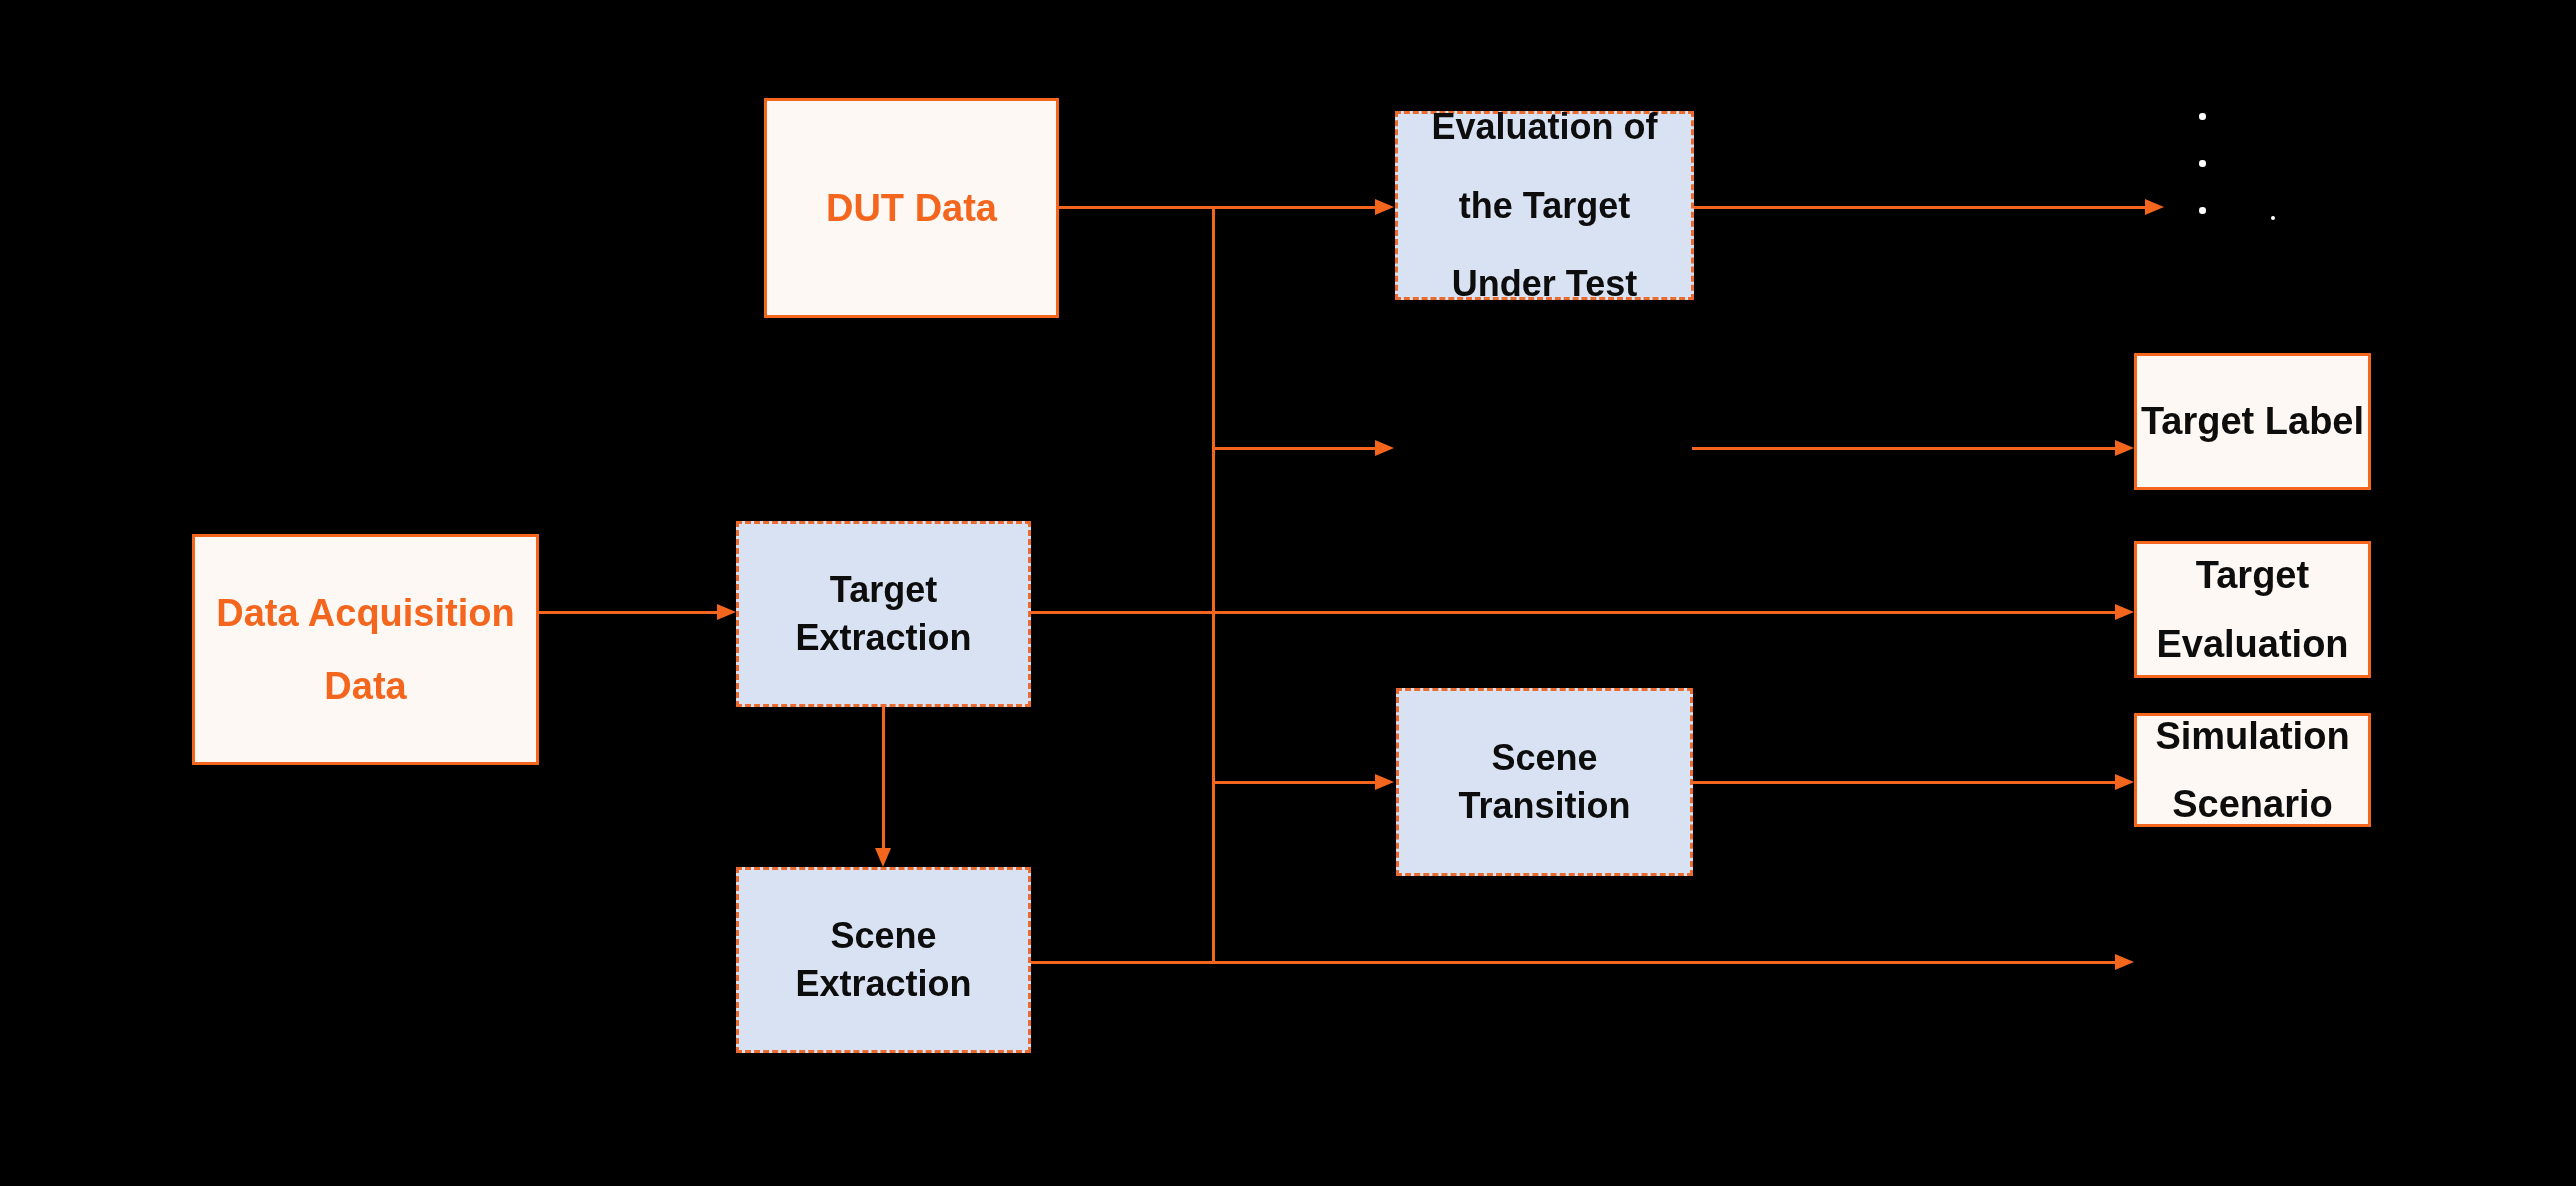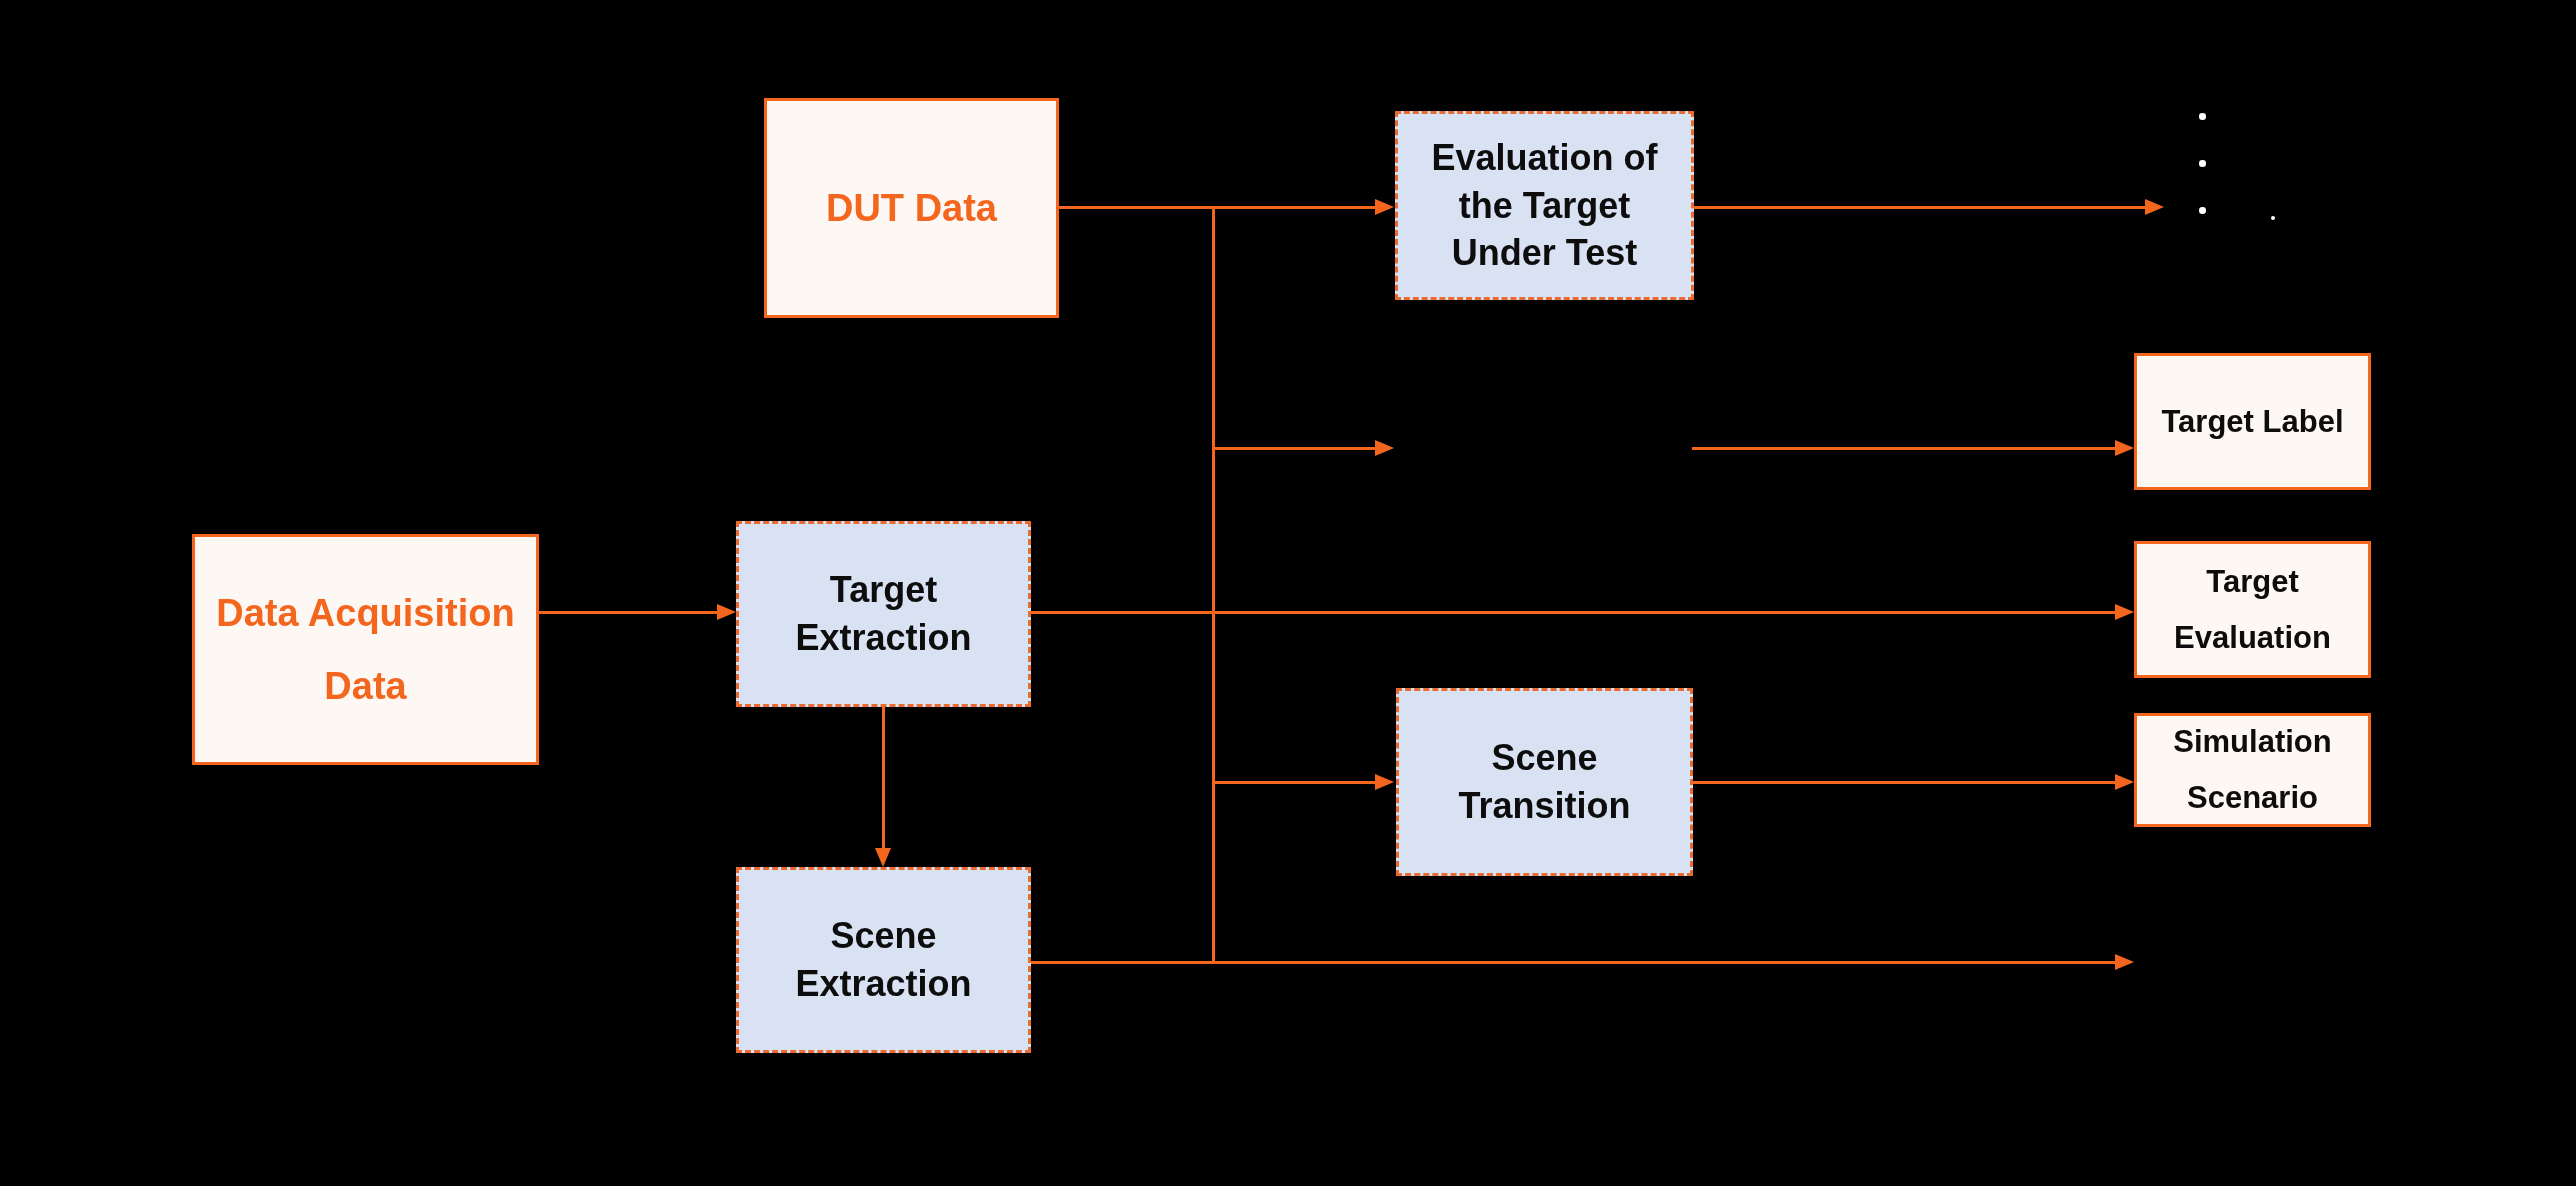--- a/index.html
+++ b/index.html
@@ -23,21 +23,21 @@
   .node.process{
     background:var(--processFill,#D9E2F2);
     border:3.2px dashed var(--dashAccent,#E96B2F);
     color:var(--textDark,#0D0D0D);
     font-size:36px;line-height:1.32;
   }
   .node.output{
     background:var(--sourceFill,#FDF8F3);
     border:3.9px solid var(--accent,#F4661E);
     color:var(--textDark,#0D0D0D);
-    font-size:31px;line-height:1.8;
+    font-size:38px;line-height:1.8;
   }
   .cline{position:absolute;background:var(--accent,#F4661E);}
   .ah-right{
     position:absolute;width:0;height:0;
     border-top:8.4px solid transparent;border-bottom:8.4px solid transparent;
     border-left:19.4px solid var(--accent,#F4661E);
   }
   .ah-down{
     position:absolute;width:0;height:0;
     border-left:8.4px solid transparent;border-right:8.4px solid transparent;
@@ -99,21 +99,21 @@
   <div class="node process" style="left:736px;top:521px;width:295px;height:186px;">
     <span>Target</span>
     <span>Extraction</span>
   </div>
 
   <div class="node process" style="left:736px;top:867px;width:295px;height:186px;">
     <span>Scene</span>
     <span>Extraction</span>
   </div>
 
-  <div class="node process" style="left:1395px;top:111px;width:299px;height:189px;">
+  <div class="node process" style="left:1395px;top:111px;width:299px;height:189px;gap:31px;">
     <span>Evaluation of</span>
     <span>the Target</span>
     <span>Under Test</span>
   </div>
 
 
   <div class="node process" style="left:1396px;top:688px;width:297px;height:188px;">
     <span>Scene</span>
     <span>Transition</span>
   </div>

